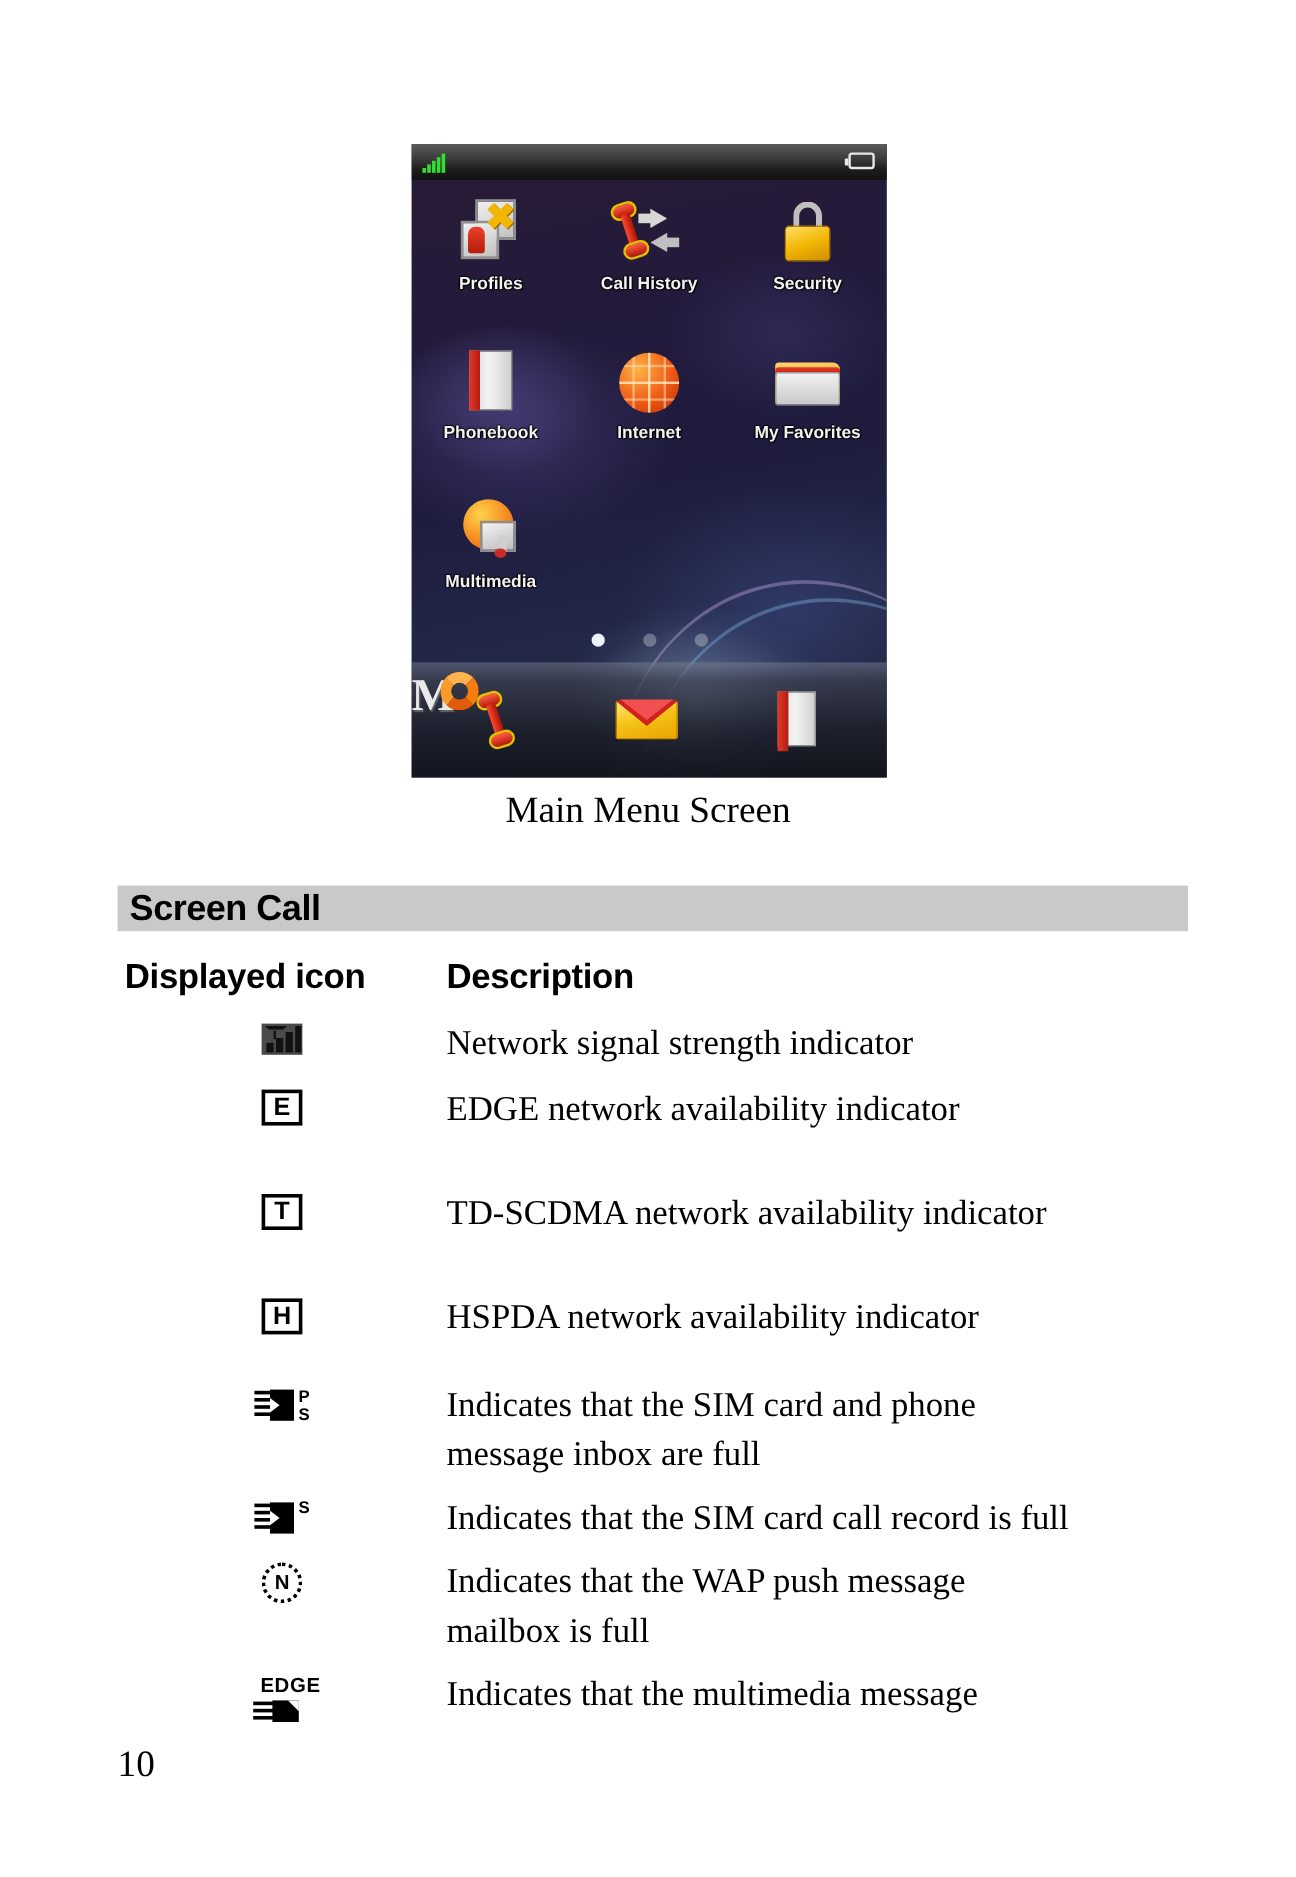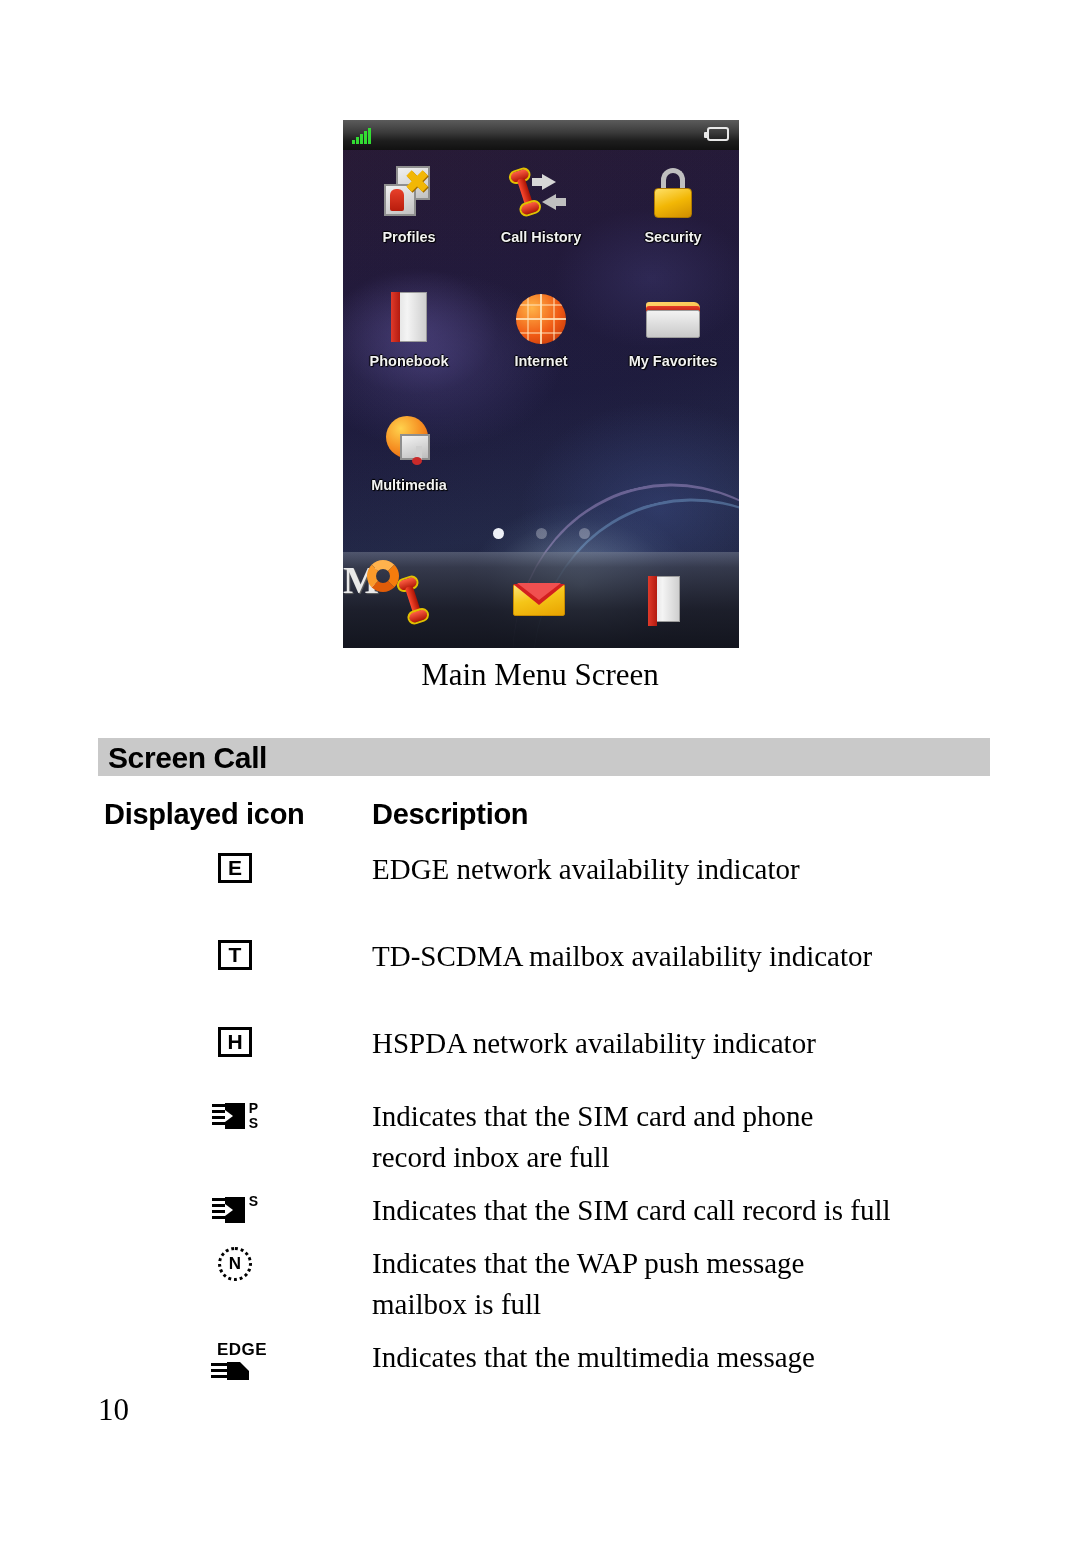--- a/index.html
+++ b/index.html
@@ -676,21 +676,21 @@
     content: "";
     position: absolute;
     right: 0; top: 0;
     border-top: 9px solid #fff;
     border-left: 9px solid transparent;
   }
 
   
   .page-number {
     position: absolute;
-    left: 98px; top: 1392px;
+    left: 98px; top: 1452px;
     font-size: 31px;
     text-align: right;
   }
 </style>
 </head>
 <body>
 
 <div class="phone-figure">
   <div class="phone-screen">
     <div class="screen-glow-a"></div>
@@ -810,36 +810,50 @@
   <span>Screen Call</span>
 </div>
 
 <div class="icon-table">
 
   <div class="t-head">
     <div class="c1">Displayed icon</div>
     <div class="c2">Description</div>
   </div>
 
+  <div class="t-row" style="margin-bottom:14px;">
+    <div class="c1">
+      <div class="ico ico-signal">
+        <div class="ant"></div>
+        <div class="b b1"></div>
+          <div class="b b2"></div>
+          <div class="b b3"></div>
+          <div class="b b4"></div>
+      </div>
+    </div>
+    <div class="c2">
+      <p>Network signal strength indicator</p>
+    </div>
+  </div>
 
   <div class="t-row" style="margin-bottom:46px;">
     <div class="c1">
       <div class="ico ico-letter">E</div>
     </div>
     <div class="c2">
       <p>EDGE network availability indicator</p>
     </div>
   </div>
 
   <div class="t-row" style="margin-bottom:46px;">
     <div class="c1">
       <div class="ico ico-letter">T</div>
     </div>
     <div class="c2">
-      <p>TD-SCDMA mailbox availability indicator</p>
+      <p>TD-SCDMA network availability indicator</p>
     </div>
   </div>
 
   <div class="t-row" style="margin-bottom:32px;">
     <div class="c1">
       <div class="ico ico-letter">H</div>
     </div>
     <div class="c2">
       <p>HSPDA network availability indicator</p>
     </div>
@@ -853,21 +867,21 @@
             <i></i>
             <i></i>
             <i></i>
           </div>
         <div class="env"></div>
         <div class="tag two">P<br>S</div>
       </div>
     </div>
     <div class="c2">
       <p>Indicates that the SIM card and phone</p>
-      <p>record inbox are full</p>
+      <p>message inbox are full</p>
     </div>
   </div>
 
   <div class="t-row" style="margin-bottom:12px;">
     <div class="c1">
       <div class="ico ico-msg">
         <div class="lines">
             <i></i>
             <i></i>
             <i></i>

